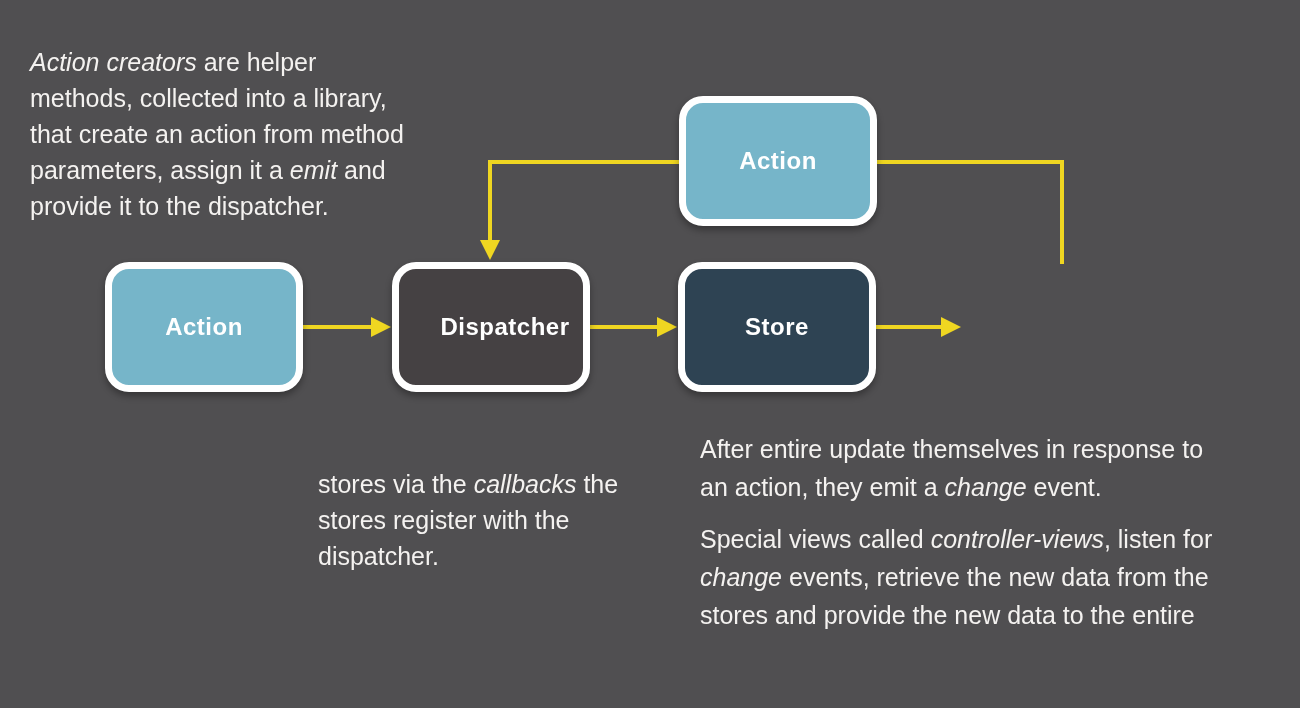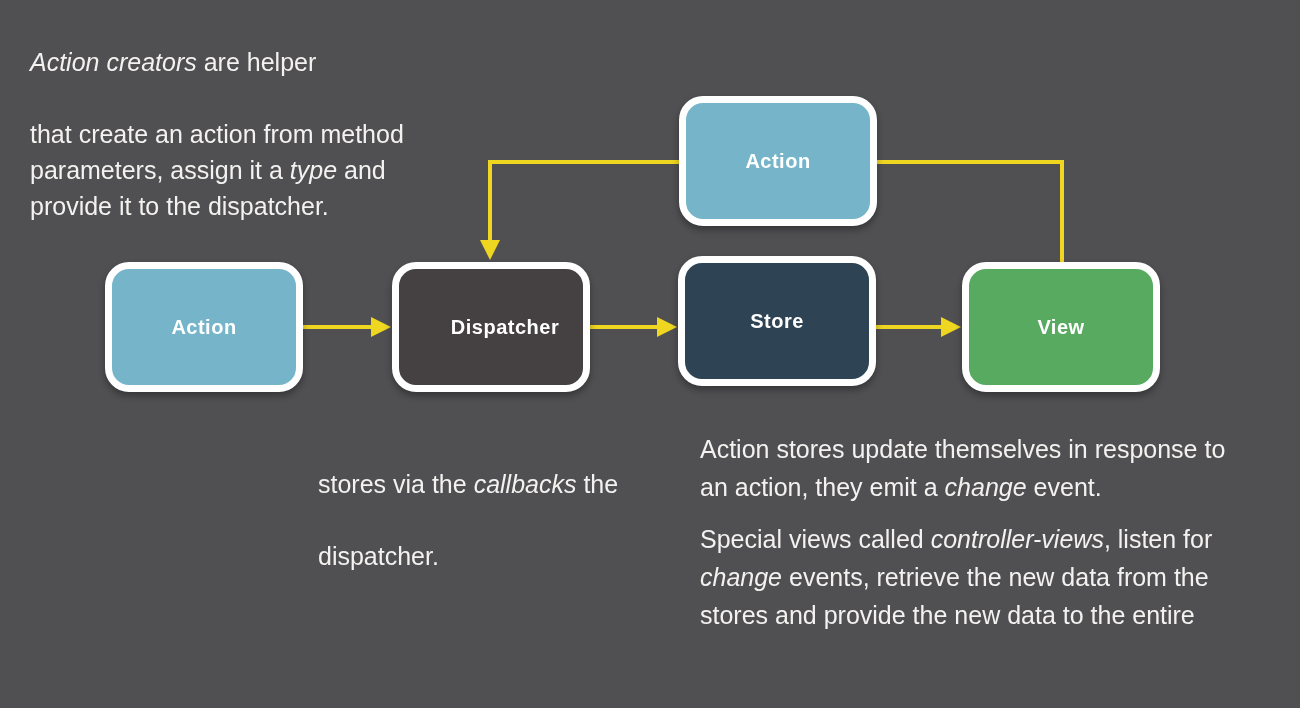--- a/index.html
+++ b/index.html
@@ -38,28 +38,28 @@
     border: 7px solid var(--node_border, #ffffff);
     border-radius: 24px;
     box-shadow: 0 4px 7px rgba(0,0,0,0.33);
     display: flex;
     align-items: center;
     justify-content: center;
     z-index: 2;
   }
   .node .label {
     color: var(--node_text, #ffffff);
-    font-size: 20px;
+    font-size: 24px;
     font-weight: bold;
     letter-spacing: 0.5px;
   }
   .node-action-top  { left: 679px; top: 96px;  background: var(--action_fill); }
   .node-action-left { left: 105px; top: 262px; background: var(--action_fill); }
   .node-dispatcher  { left: 392px; top: 262px; background: var(--dispatcher_fill); padding-left: 28px; }
-  .node-store       { left: 678px; top: 256px; background: var(--store_fill); }
+  .node-store       { left: 678px; top: 262px; background: var(--store_fill); }
   .node-view        { left: 962px; top: 262px; background: var(--view_fill); }
   .note {
     position: absolute;
     color: var(--text, #f4f2f0);
     font-size: 25px;
     line-height: 36px;
     z-index: 2;
   }
   .note i { }
   .note p { margin: 0 0 14px 0; }
@@ -82,42 +82,39 @@
     <line class="wire" x1="303" y1="327" x2="373" y2="327"></line>
     <polygon class="arrowhead" points="371,317 371,337 391,327"></polygon>
 
     <line class="wire" x1="589" y1="327" x2="659" y2="327"></line>
     <polygon class="arrowhead" points="657,317 657,337 677,327"></polygon>
 
     <line class="wire" x1="876" y1="327" x2="943" y2="327"></line>
     <polygon class="arrowhead" points="941,317 941,337 961,327"></polygon>
   </svg>
 
-  <div class="note note-action-creators"><i>Action creators</i><span> are helper</span><br><br><span>that create an action from method</span><br><span>parameters, assign it a </span><i>type</i><span> and</span><br><span>provide it to the dispatcher.</span></div>
+  <div class="note note-action-creators"><i>Action creators</i><span> are helper</span><br><span>methods, collected into a library,</span><br><span>that create an action from method</span><br><span>parameters, assign it a </span><i>emit</i><span> and</span><br><span>provide it to the dispatcher.</span></div>
 
   <div class="node node-action-top">
     <span class="label">Action</span>
   </div>
 
   <div class="node node-action-left">
     <span class="label">Action</span>
   </div>
 
   <div class="node node-dispatcher">
     <span class="label">Dispatcher</span>
   </div>
 
   <div class="node node-store">
     <span class="label">Store</span>
   </div>
 
-  <div class="node node-view">
-    <span class="label">View</span>
-  </div>
 
-  <div class="note note-dispatcher"><br><span>stores via the </span><i>callbacks</i><span> the</span><br><br><span>dispatcher.</span></div>
+  <div class="note note-dispatcher"><br><span>stores via the </span><i>callbacks</i><span> the</span><br><span>stores register with the</span><br><span>dispatcher.</span></div>
 
   <div class="note note-store">
-    <p><span>Action stores update themselves in response to</span><br><span>an action, they emit a </span><i>change</i><span> event.</span></p>
+    <p><span>After entire update themselves in response to</span><br><span>an action, they emit a </span><i>change</i><span> event.</span></p>
     <p><span>Special views called </span><i>controller-views</i><span>, listen for</span><br><i>change</i><span> events, retrieve the new data from the</span><br><span>stores and provide the new data to the entire</span><br></p>
   </div>
 
 </div>
 
 </body></html>

